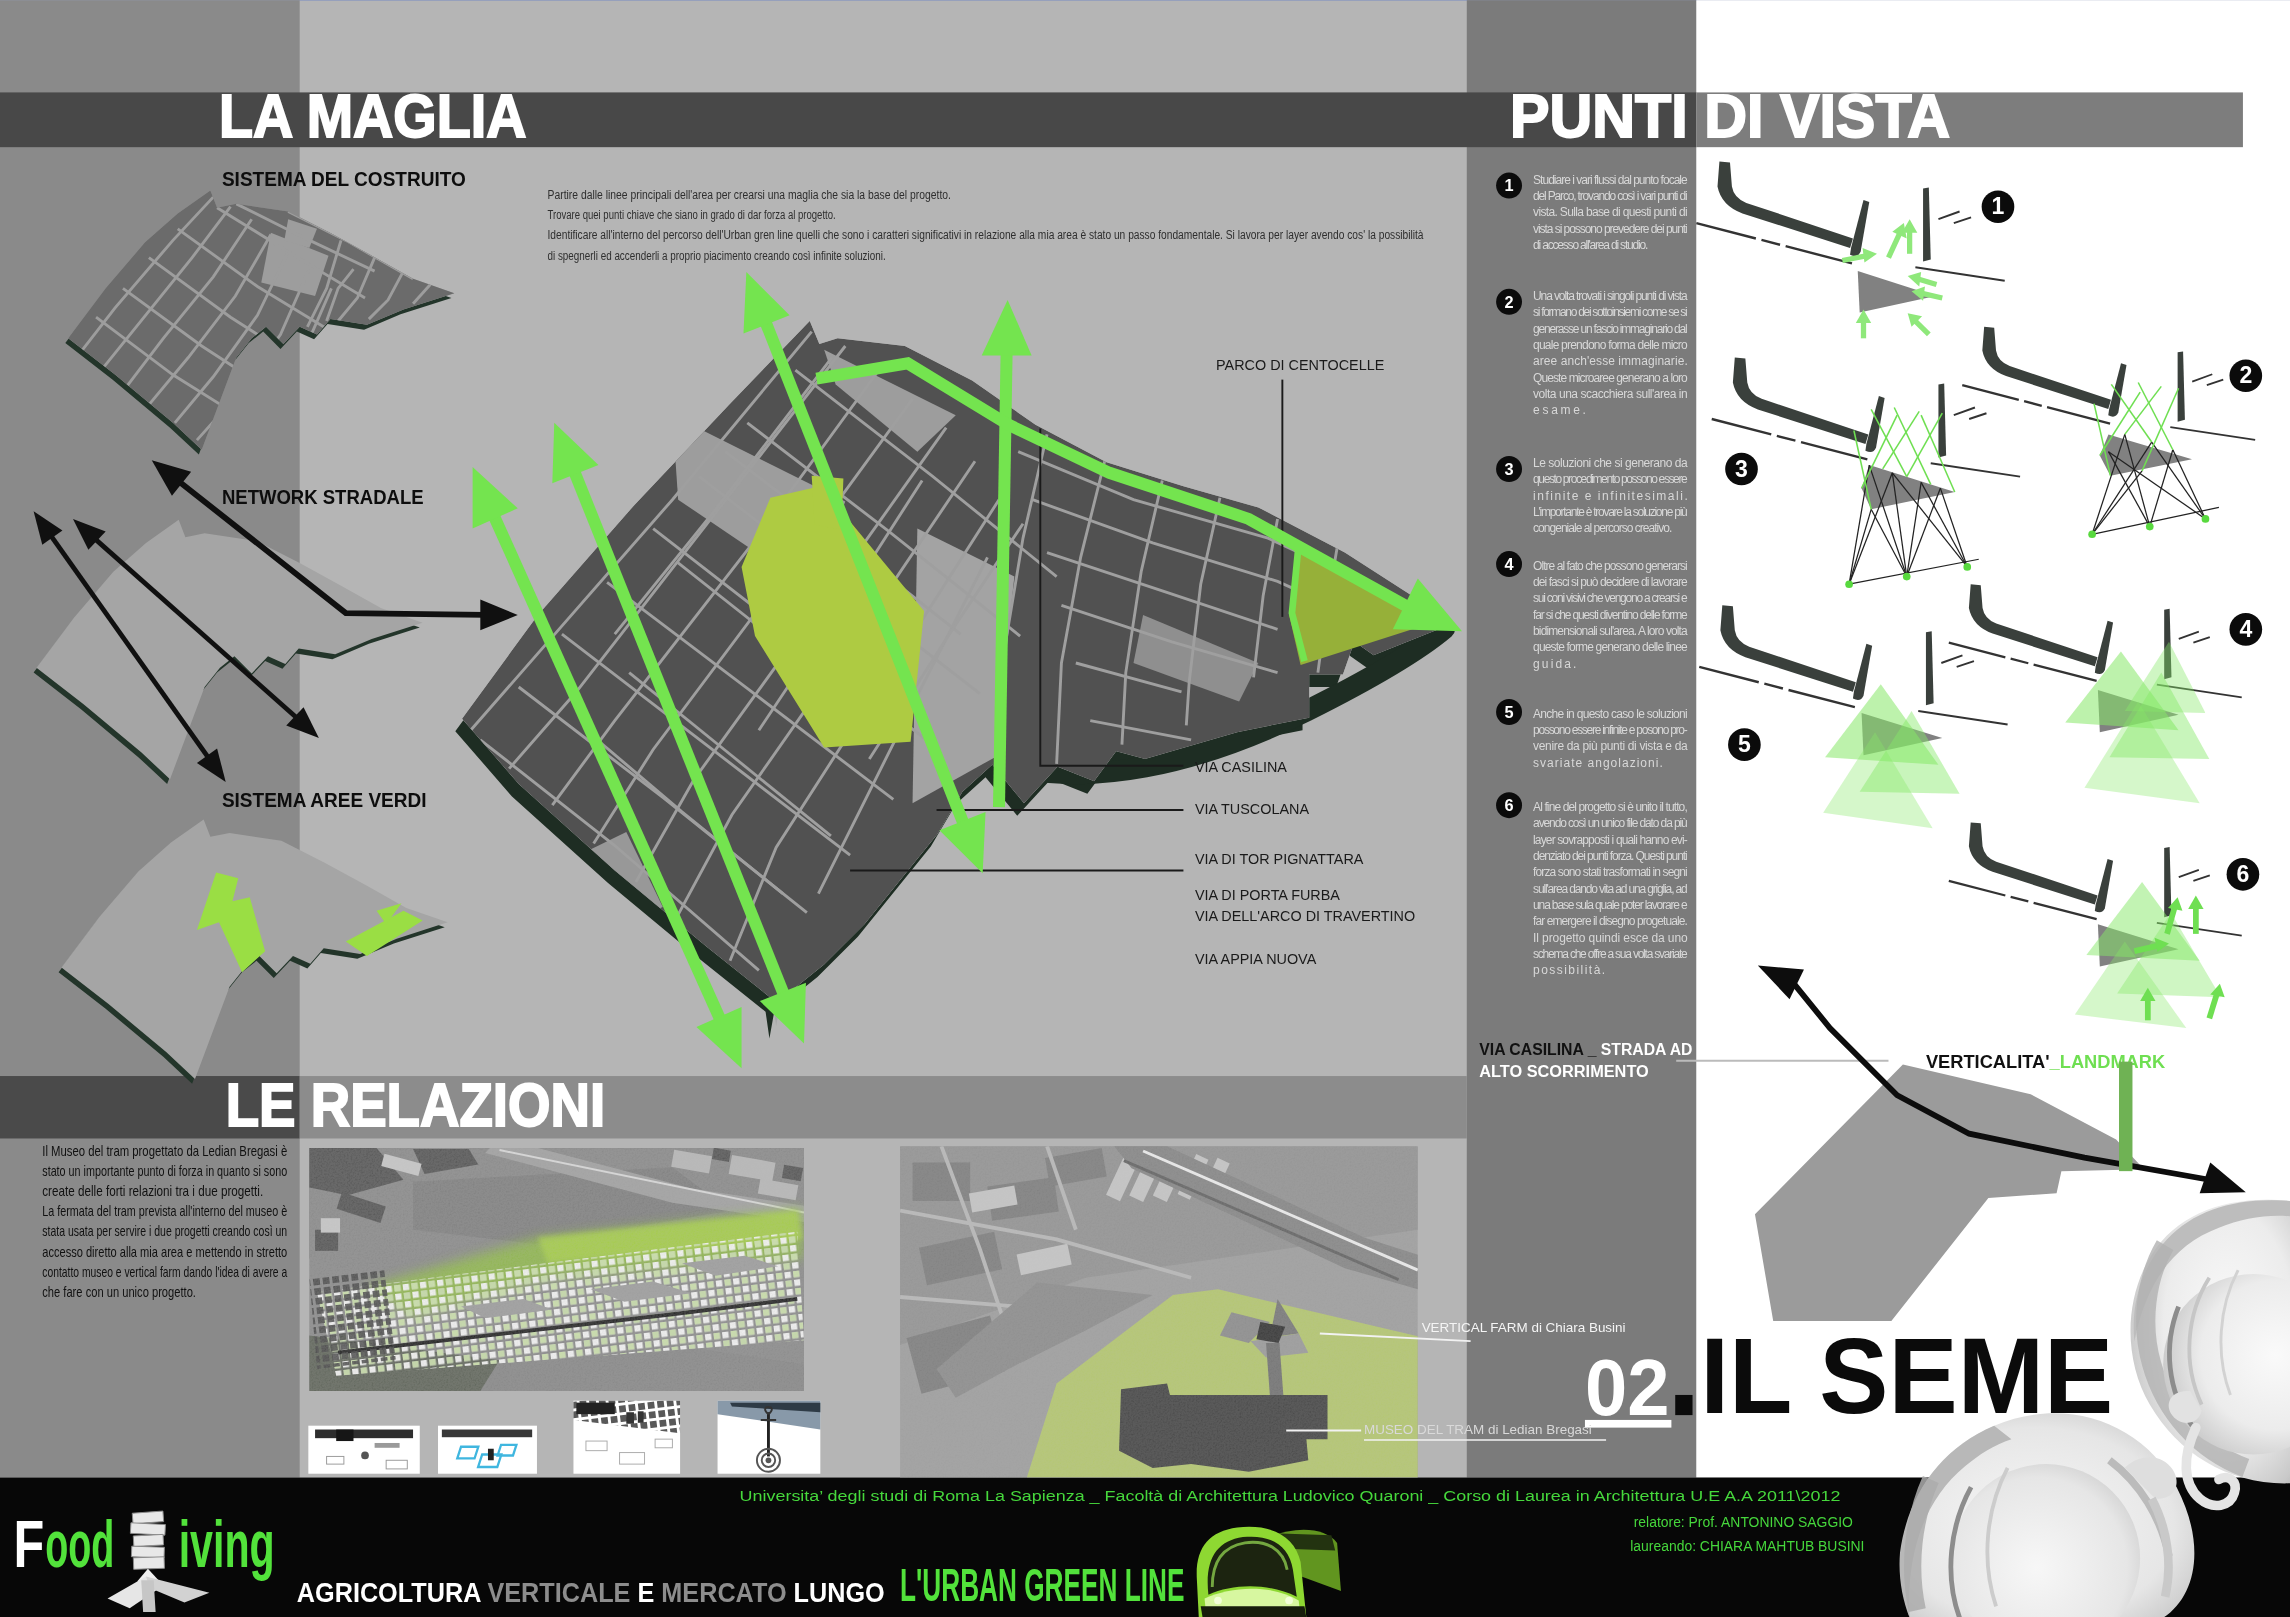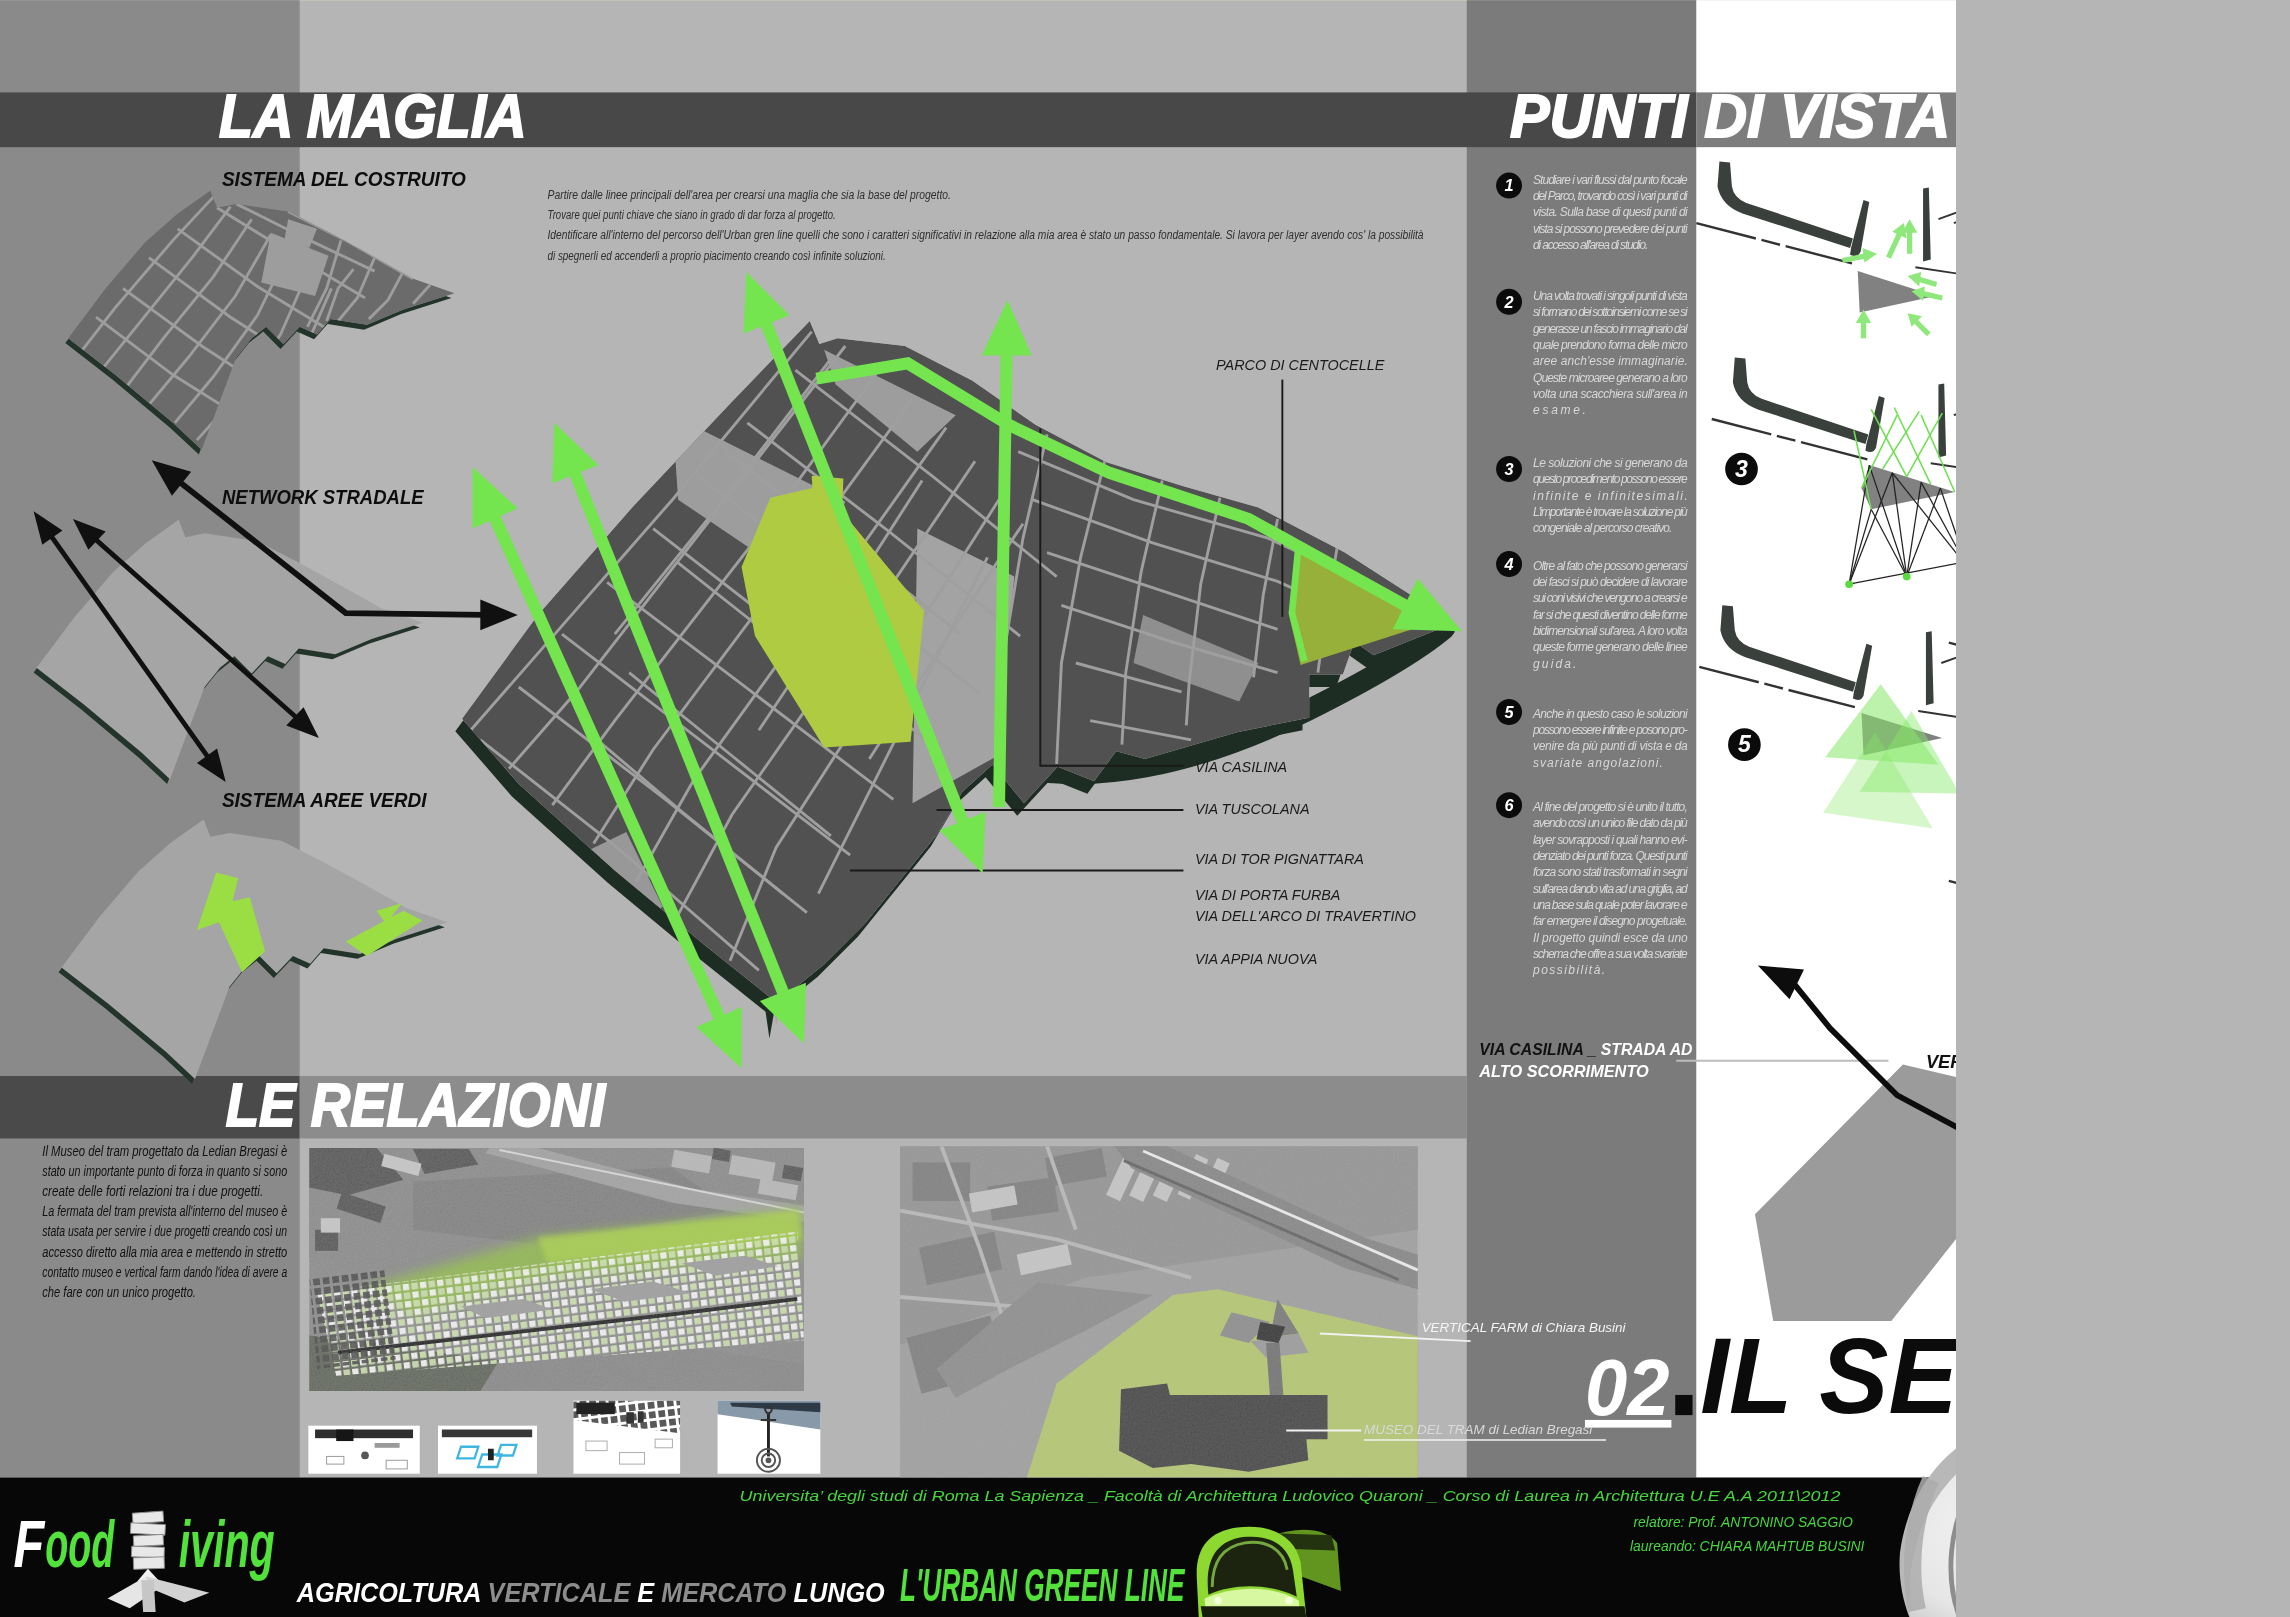--- a/index.html
+++ b/index.html
@@ -1,17 +1,17 @@
 <!DOCTYPE html>
 <html><head>
 <meta charset="utf-8">
 <style>
   html,body{margin:0;padding:0;background:#b5b5b5;}
-  #board{position:relative;width:1956px;height:1618px;overflow:hidden;background:#fef9c3;
-         font-family:"Liberation Sans", sans-serif;font-style:italic;}
+  #board{position:relative;width:2290px;height:1618px;overflow:hidden;background:#1d4ed8;
+         font-family:"Liberation Sans", sans-serif;}
   svg{position:absolute;left:0;top:0;}
   text{font-family:"Liberation Sans", sans-serif;}
 </style>
 </head>
 <body>
 <div id="board">
 <svg width="2290" height="1618" viewBox="0 0 2384 1684">
 <defs>
   <clipPath id="bigmapclip">
           <path d="M843,334 L853,358 L872,352 L942,360 L1012,396 L1078,442 L1152,481 L1232,506 L1310,528 L1400,575 L1470,620 L1510,650 L1430,682 L1410,668 L1398,702 L1363,702 L1363,747 L1288,762 L1192,790 L1162,782 L1139,813 L1101,798 L1066,836 L1033,796 L1002,824 L976,868 L900,962 L858,1004 L813,1040 L808,1068 L804,1040 L735,985 L640,906 L540,816 L481,748 L560,640 L660,526 L760,420 Z"></path>

